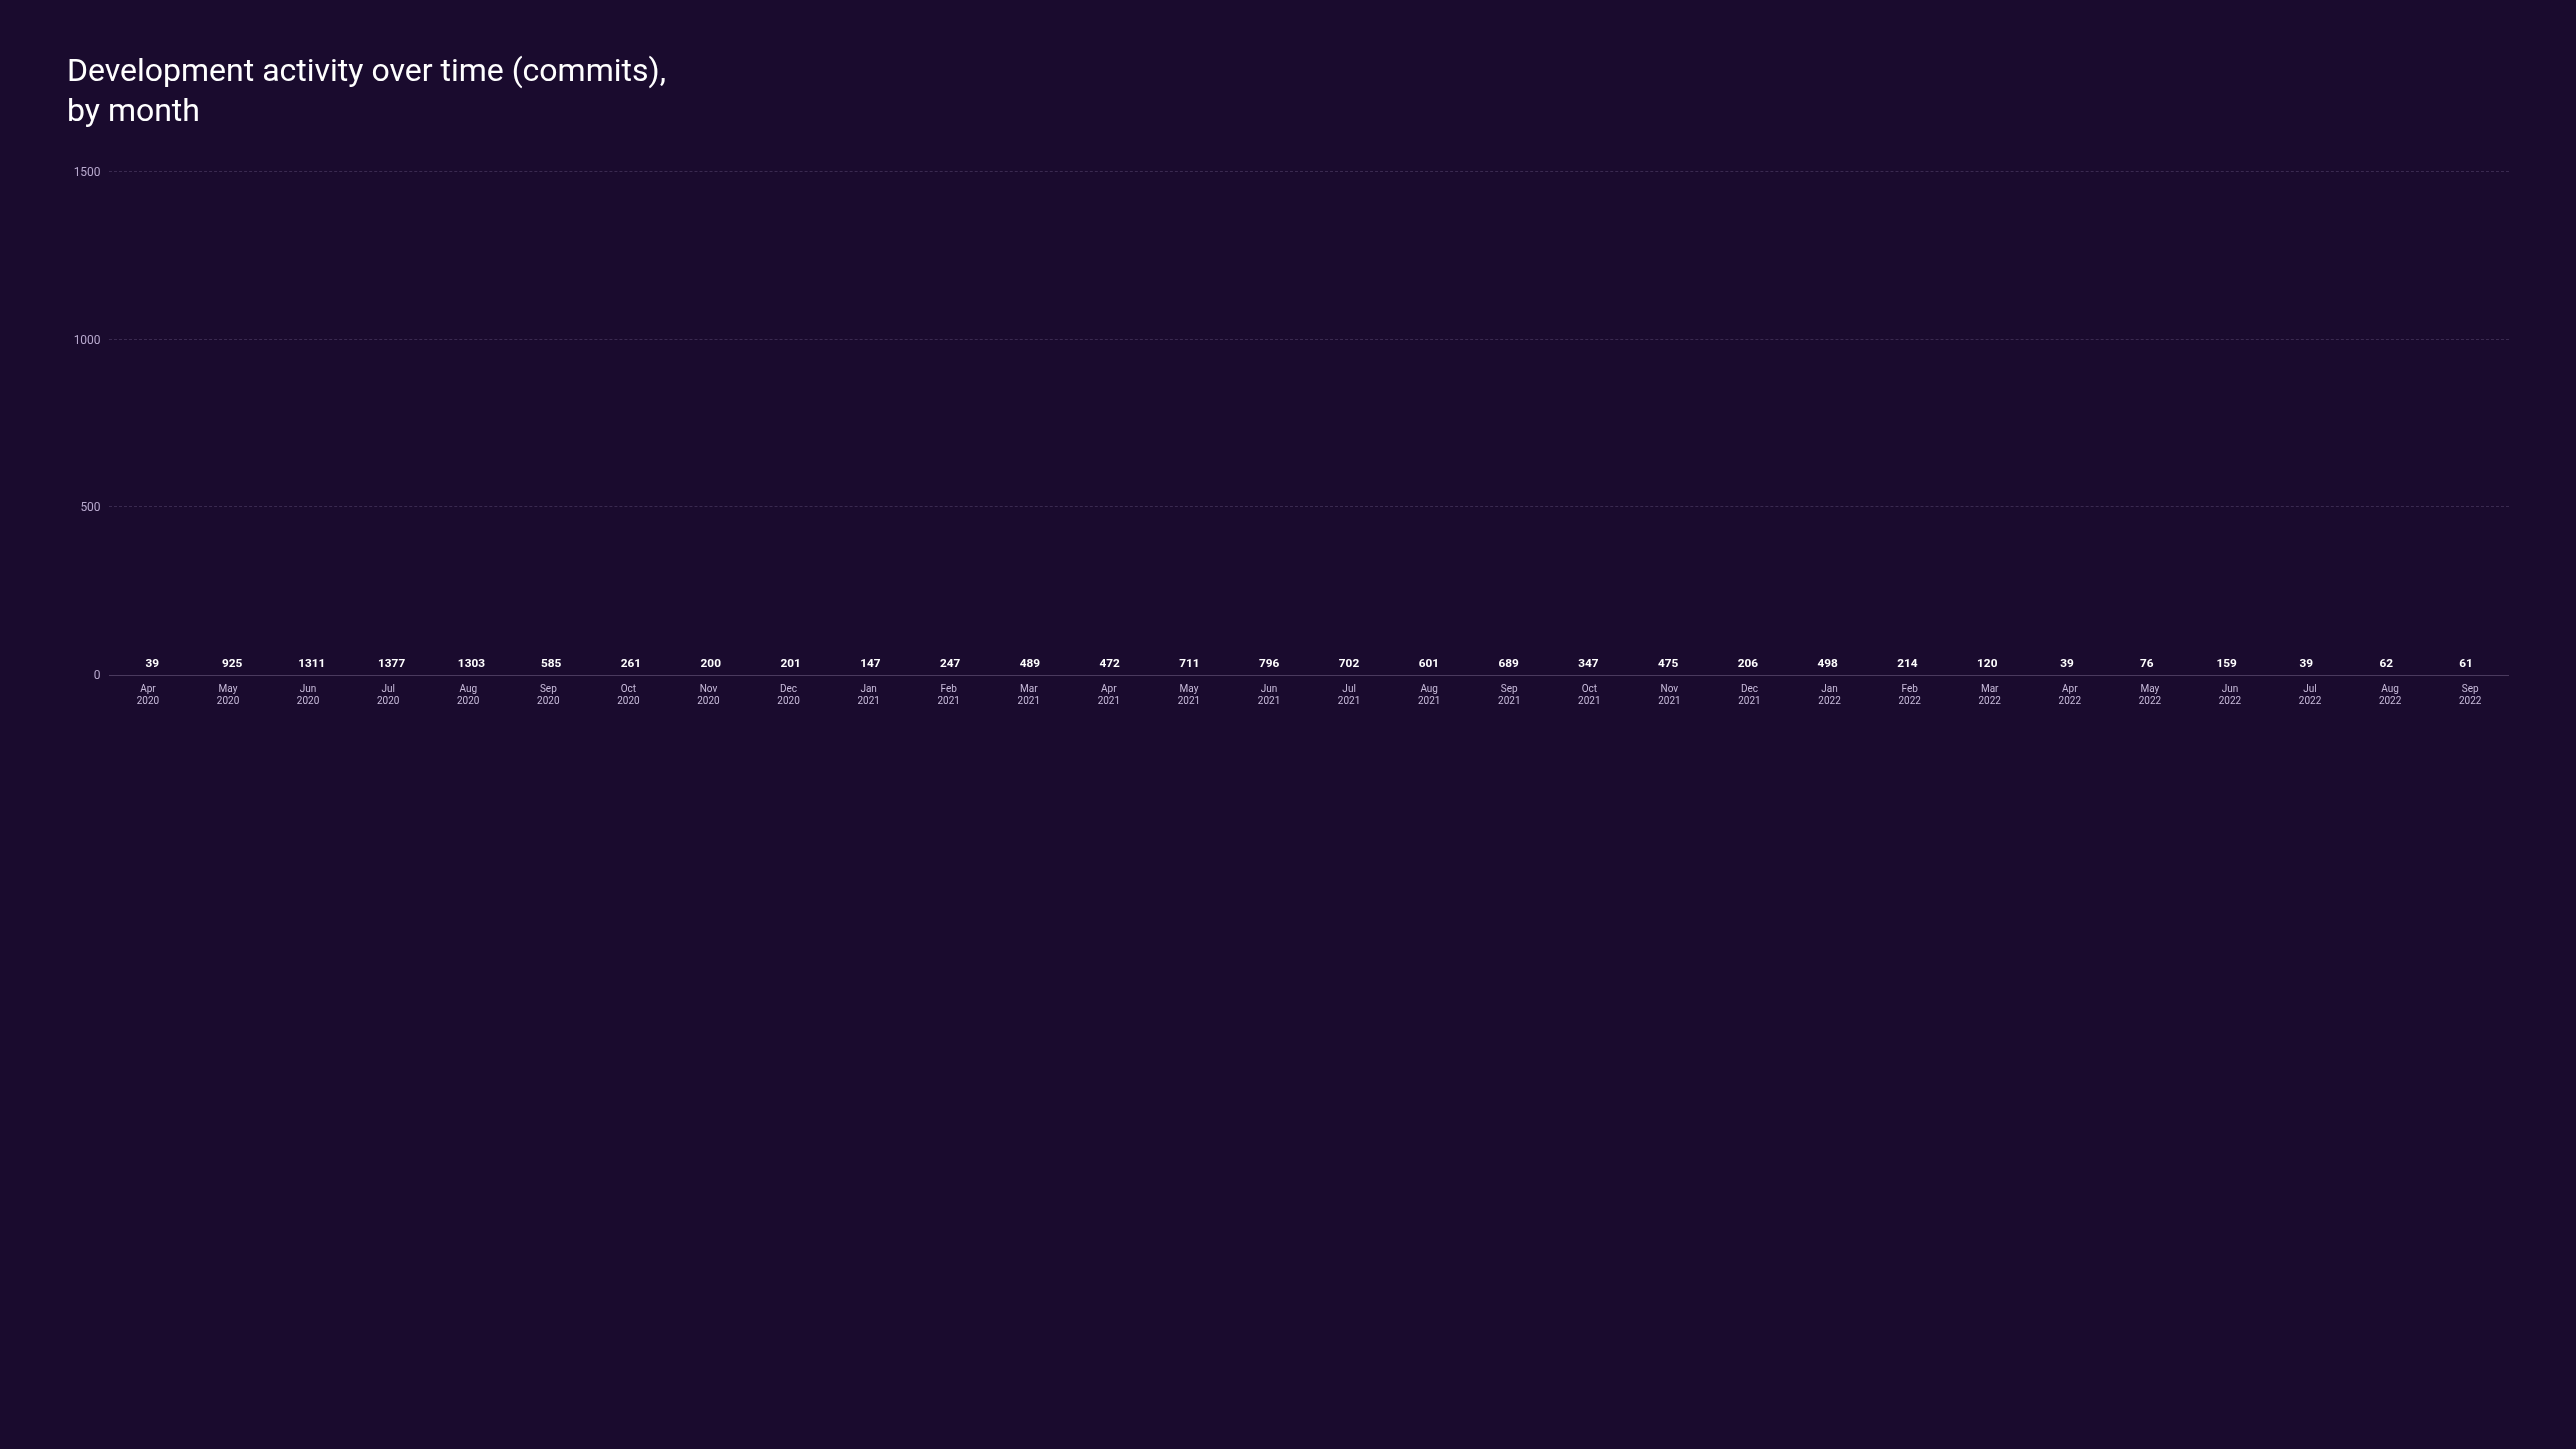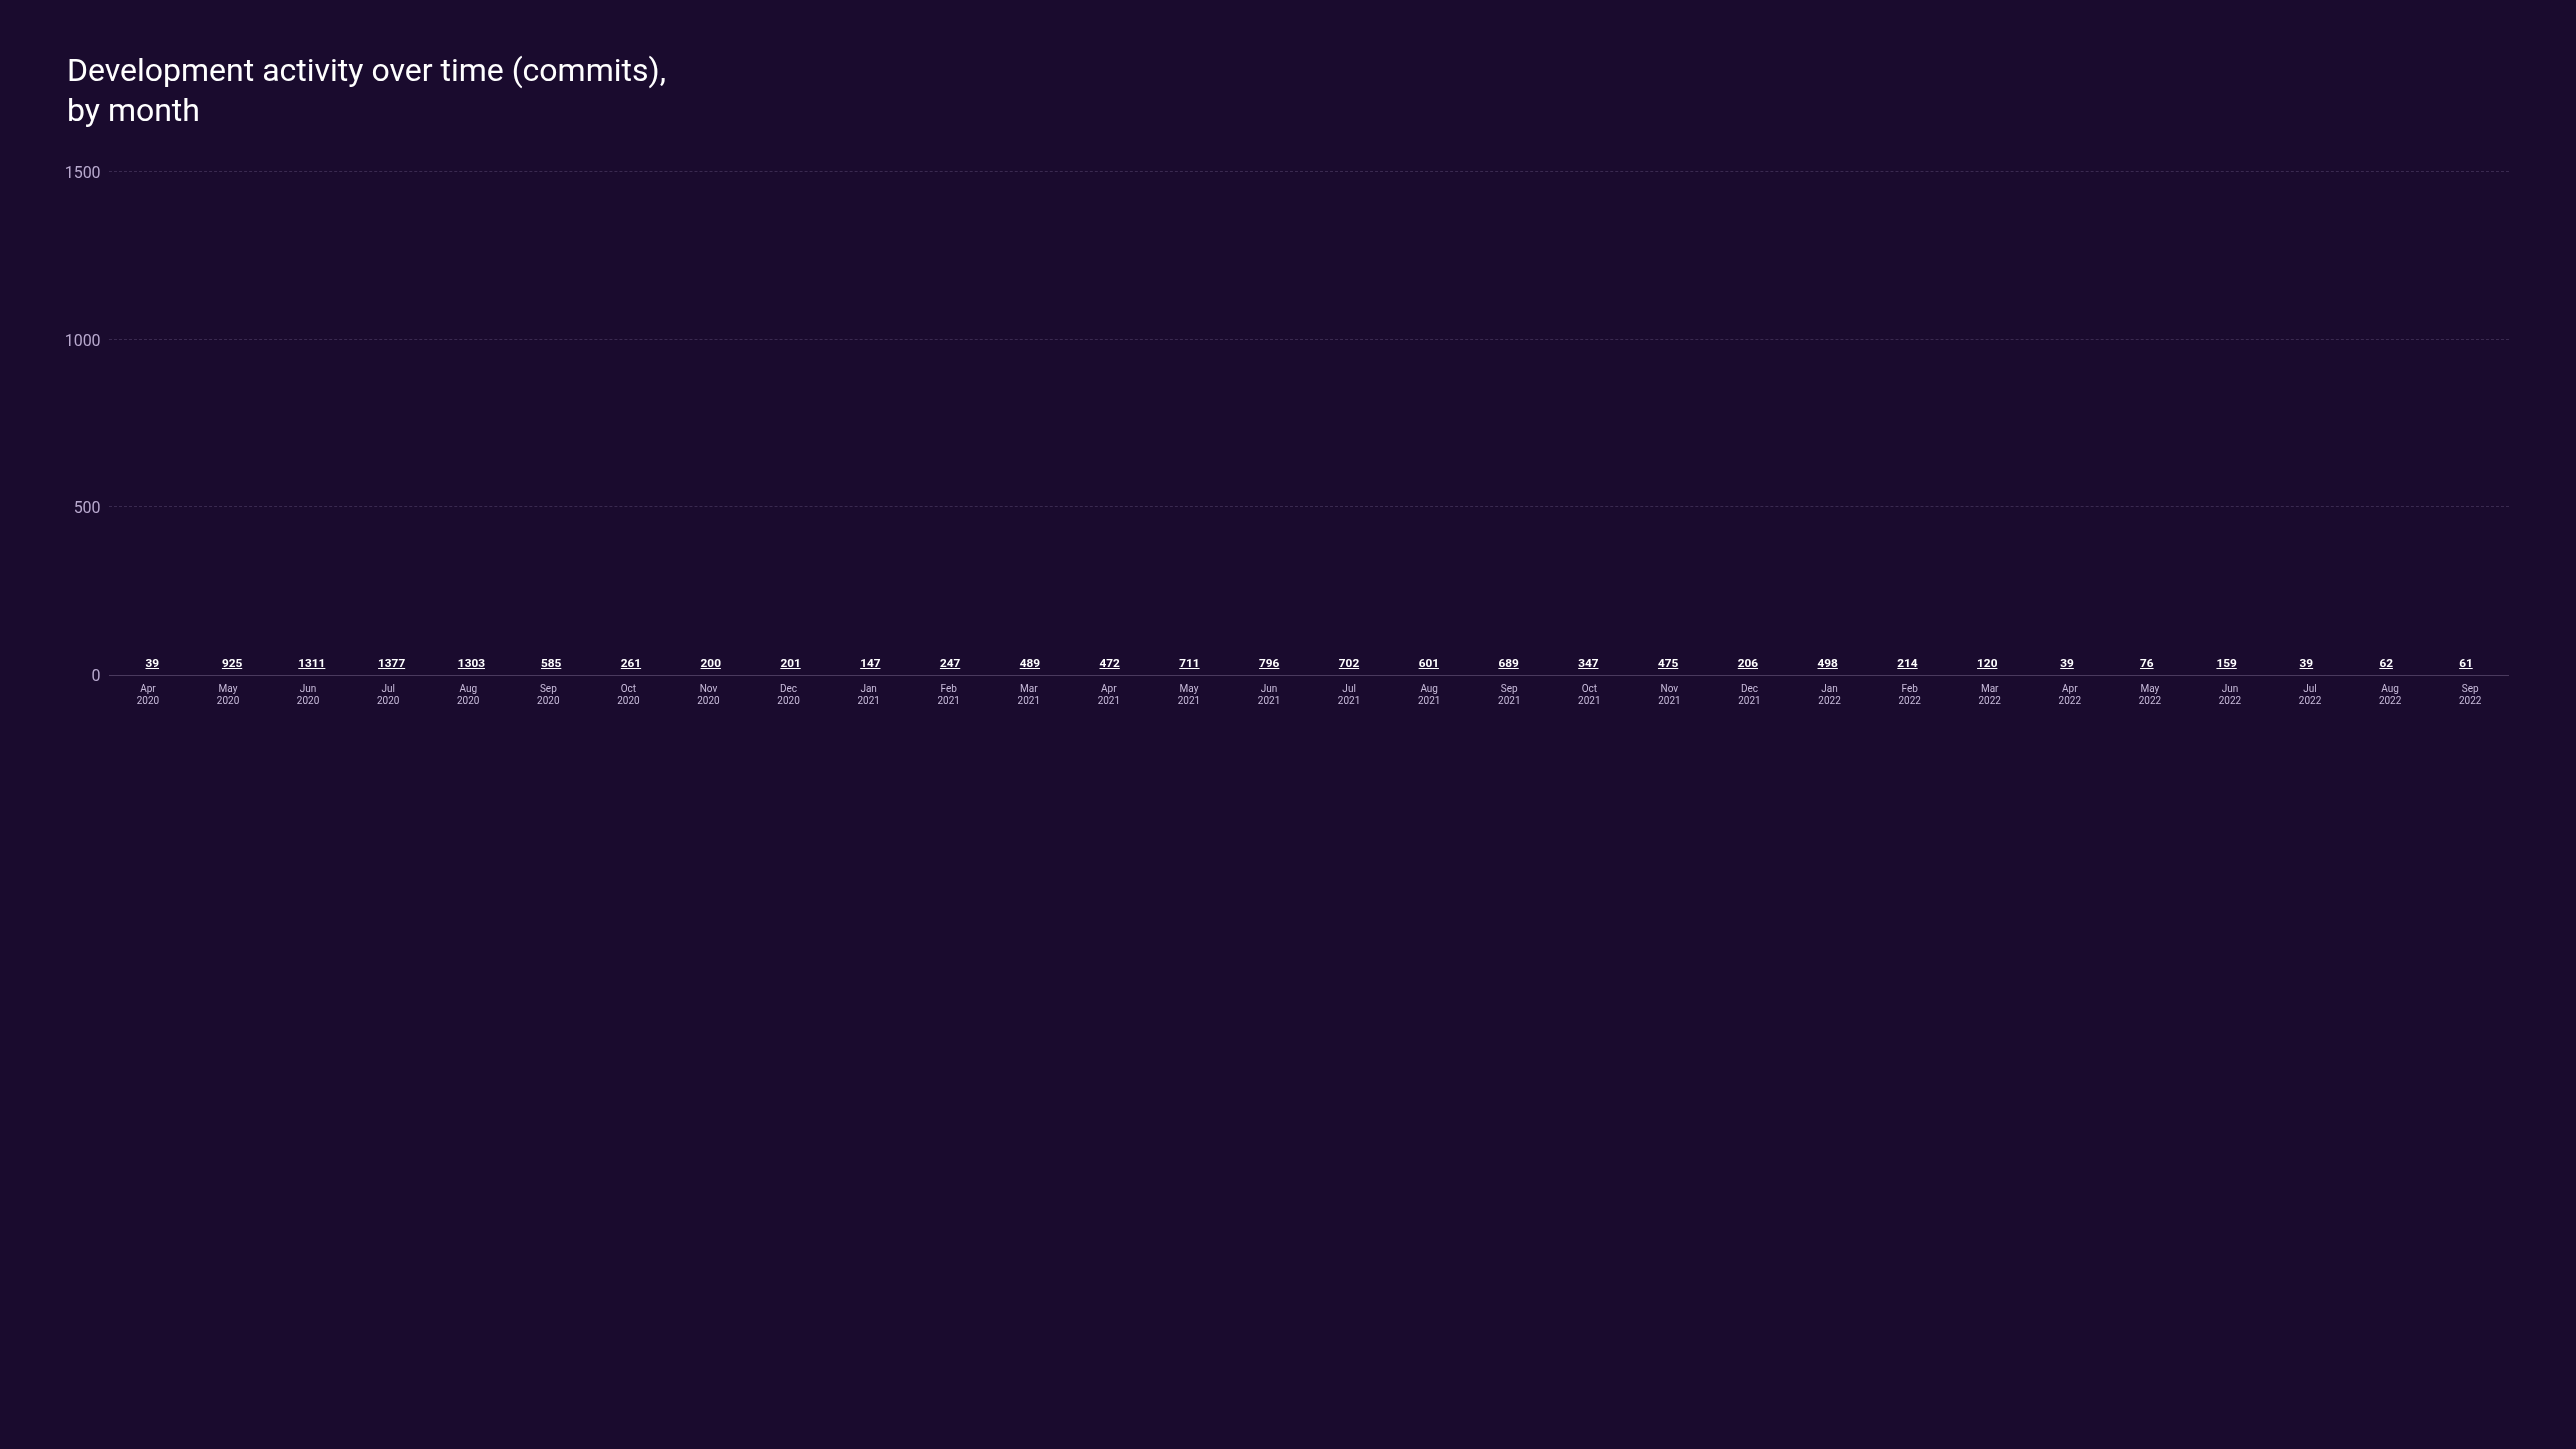--- a/index.html
+++ b/index.html
@@ -31,35 +31,34 @@
       position: absolute;
       left: 0;
       right: 0;
       border-top: 0.8px dashed #3a2a50;
       height: 0;
     }
     .y-label {
       position: absolute;
       right: calc(100% + 8.4px);
       transform: translateY(-50%);
-      font-size: 16px;
+      font-size: 12px;
       color: #b8a9ce;
       white-space: nowrap;
     }
     .bars {
       position: absolute;
       left: 0;
       right: 0;
       bottom: 0;
       top: 0;
       display: flex;
       align-items: flex-end;
       gap: 0;
       padding: 0 3.4px;
-      text-decoration: underline;
     }
     .bar-slot {
       flex: 1 1 0;
       display: flex;
       flex-direction: column;
       align-items: center;
       justify-content: flex-end;
       min-width: 0;
     }
     .bar-value {

